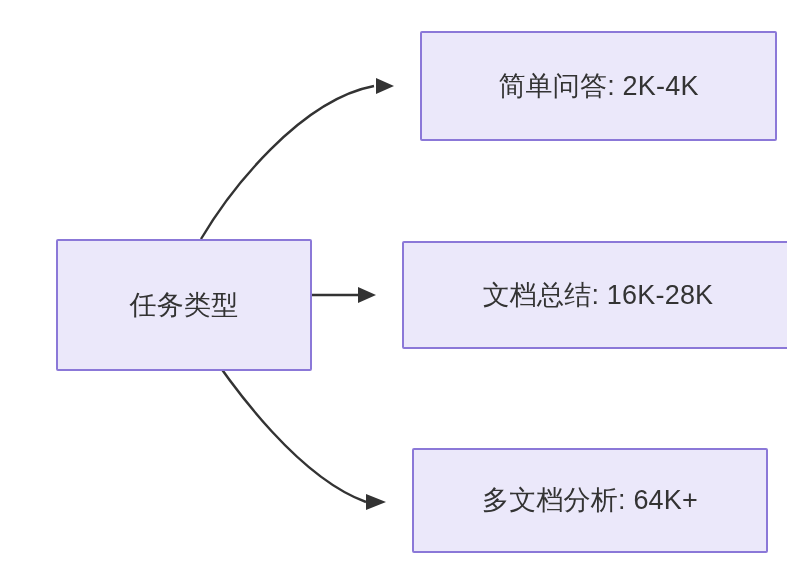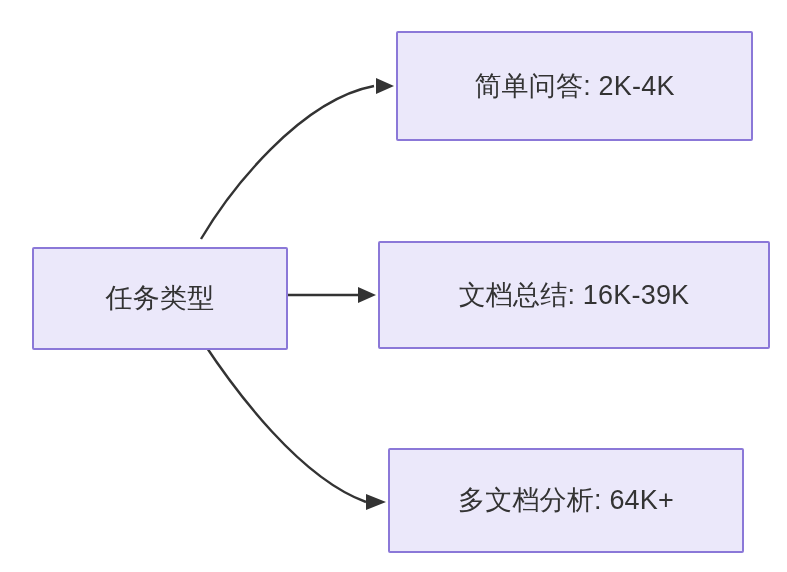--- a/index.html
+++ b/index.html
@@ -31,34 +31,35 @@
   }
   .node {
     position: absolute;
     box-sizing: border-box;
     background: #ebe8fa;
     border: 2px solid #8b78d8;
     border-radius: 2px;
     display: flex;
     align-items: center;
     justify-content: center;
+    margin-left: 24px;
   }
   .node-label {
     color: #333333;
     font-size: 27px;
     line-height: 1.2;
     letter-spacing: 0.2px;
     white-space: nowrap;
     text-align: center;
   }
   #node-source {
     left: 32px;
-    top: 247px;
+    top: 239px;
     width: 256px;
-    height: 103px;
+    height: 132px;
   }
   #node-simple-qa {
     left: 396px;
     top: 31px;
     width: 357px;
     height: 110px;
   }
   #node-doc-summary {
     left: 378px;
     top: 241px;
@@ -106,20 +107,20 @@
 
   <div class="node" id="node-source">
     <span class="node-label">任务类型</span>
   </div>
 
   <div class="node" id="node-simple-qa">
     <span class="node-label">简单问答: 2K-4K</span>
   </div>
 
   <div class="node" id="node-doc-summary">
-    <span class="node-label">文档总结: 16K-39K</span>
+    <span class="node-label">文档总结: 16K-28K</span>
   </div>
 
   <div class="node" id="node-multi-doc">
     <span class="node-label">多文档分析: 64K+</span>
   </div>
 
 </div>
 
 </body></html>

